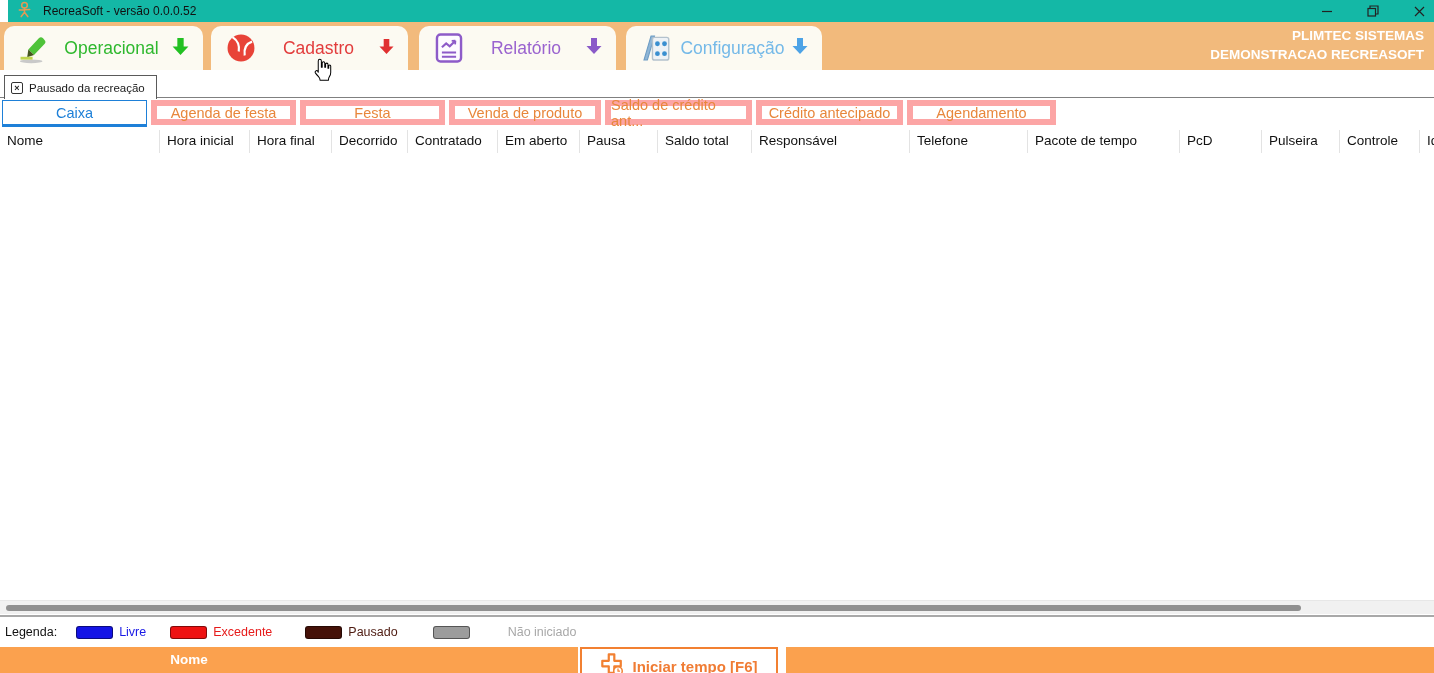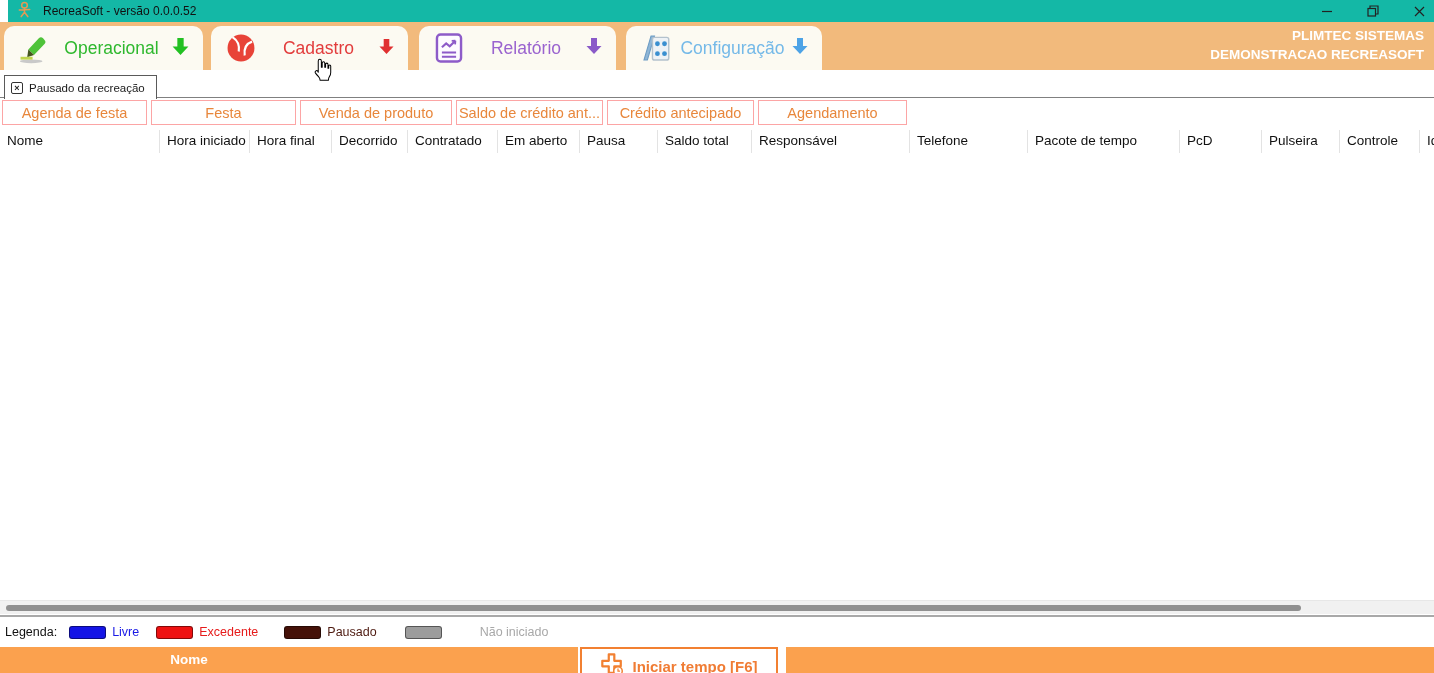--- a/index.html
+++ b/index.html
@@ -32,38 +32,38 @@
   .tabstrip { position:absolute; left:0; top:70px; width:1434px; height:28px;
     background:#fff; border-bottom:1px solid #808080; }
   .doc-tab { position:absolute; left:4px; top:5px; height:24px; background:#fff;
     border:1px solid #5a5a5a; border-bottom:none; display:flex; align-items:center;
     padding:0 11px 0 6px; font-size:11.5px; z-index:2; }
   .tab-close { width:12px; height:12px; border:1px solid #333; border-radius:2px;
     font-size:9px; line-height:10px; text-align:center; font-weight:700;
     margin-right:6px; color:#222; background:#fff; cursor:pointer; }
   
   .subtabs { position:absolute; left:2px; top:100px; height:29px; display:flex; gap:4px; }
-  .subtab { height:25px; width:145px; background:#fff; border:1px solid #fca5a5;
+  .subtab { height:25px; width:145px; background:#fff; border:6px solid #fca5a5;
     color:#e8873c; font-size:14.5px; display:flex; align-items:center; justify-content:center;
     cursor:pointer; font-family:"Liberation Sans",sans-serif; }
   .subtab.active { border:1px solid #1e80d8; border-bottom:3px solid #1e80d8;
     color:#1e80d8; height:27px; }
   
   .thead { position:absolute; left:0; top:130px; height:23px; display:flex;
     font-size:13.5px; color:#111; }
   .th { padding:3px 0 0 7px; border-right:1px solid #e3e3e3; white-space:nowrap; overflow:hidden; }
   
   .hscroll { position:absolute; left:0; top:600px; width:1434px; height:14px;
     background:#f1f1f1; border-top:1px solid #e7e7e7; }
   .hthumb { position:absolute; left:6px; top:4px; width:1295px; height:6px;
     background:#909090; border-radius:3px; cursor:pointer; }
   .divider { position:absolute; left:0; top:615px; width:1434px; height:2px; background:#a9a9a9; }
   
   .legend { position:absolute; left:0; top:618px; width:1434px; height:28px;
-    display:flex; align-items:center; font-size:12.5px; padding-left:5px; background:#fff; }
+    display:flex; align-items:center; font-size:12.5px; padding-left:5px; background:#fff;gap:7px; }
   .legend-title { color:#111; }
   .legend-item { display:flex; align-items:center; margin-left:17px; }
   .swatch { width:37px; height:13px; border-radius:3px; margin-right:6px; border:1px solid rgba(0,0,0,.45); }
   .sw-livre { background:#1414e6; }
   .sw-excedente { background:#ee1212; }
   .sw-pausado { background:#451108;
     background-image:radial-gradient(#000 18%, rgba(0,0,0,0) 20%); background-size:4px 4px; }
   .sw-nao { background:#9c9c9c; }
   .lbl-livre { color:#1a1ae6; } .lbl-excedente { color:#e61a1a;text-align:center; }
   .lbl-pausado { color:#4d1a10; } .lbl-nao { color:#a8a8a8;padding-left:32px; }
@@ -190,31 +190,32 @@
 </div>
 
 <div class="tabstrip">
   <div class="doc-tab">
     <span class="tab-close">×</span>
     <span>Pausado da recreação</span>
   </div>
 </div>
 
 <div class="subtabs">
+  <div class="subtab active">Caixa</div>
   <div class="subtab">Agenda de festa</div>
   <div class="subtab">Festa</div>
   <div class="subtab" style="width:152px">Venda de produto</div>
   <div class="subtab" style="width:147px">Saldo de crédito ant...</div>
   <div class="subtab" style="width:147px">Crédito antecipado</div>
   <div class="subtab" style="width:149px">Agendamento</div>
 </div>
 
 <div class="thead">
   <div class="th" style="width:160px">Nome</div>
-  <div class="th" style="width:90px">Hora iniciado</div>
+  <div class="th" style="width:90px">Hora inicial</div>
   <div class="th" style="width:82px">Hora final</div>
   <div class="th" style="width:76px">Decorrido</div>
   <div class="th" style="width:90px">Contratado</div>
   <div class="th" style="width:82px">Em aberto</div>
   <div class="th" style="width:78px">Pausa</div>
   <div class="th" style="width:94px">Saldo total</div>
   <div class="th" style="width:158px">Responsável</div>
   <div class="th" style="width:118px">Telefone</div>
   <div class="th" style="width:152px">Pacote de tempo</div>
   <div class="th" style="width:82px">PcD</div>

